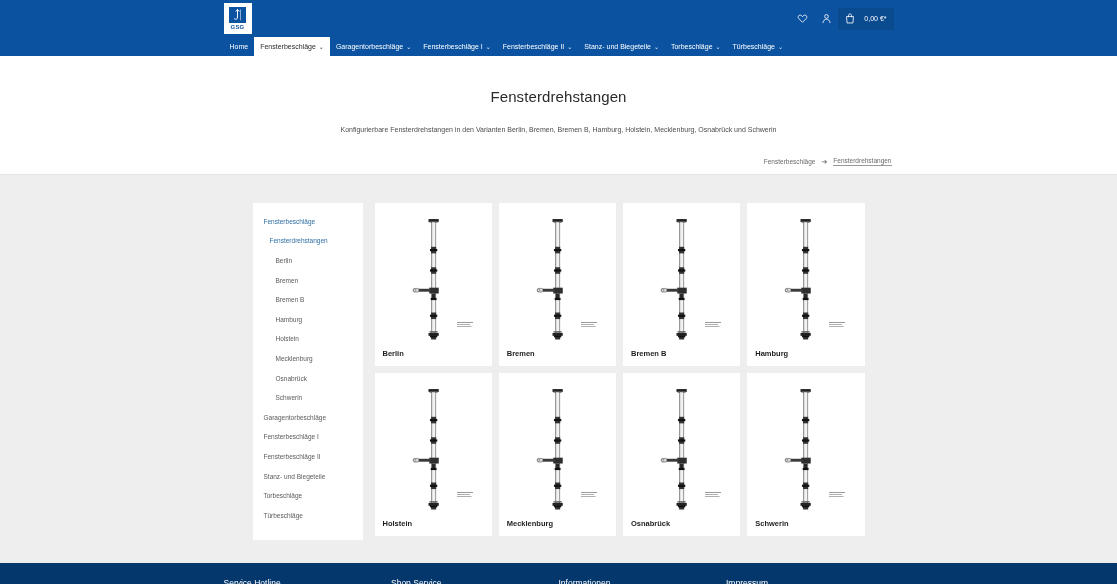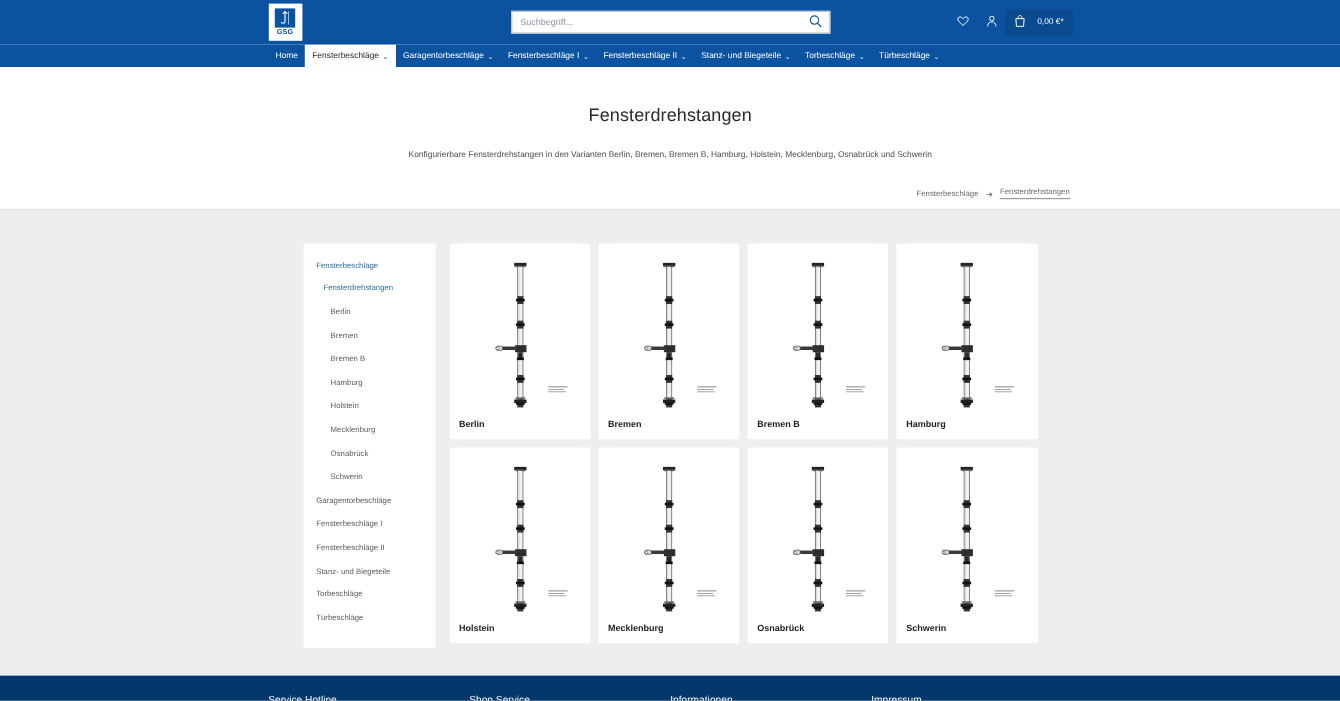--- a/index.html
+++ b/index.html
@@ -255,33 +255,20 @@
       <div class="logo-mark">
         <svg viewBox="0 0 17 16" width="15" height="14" aria-hidden="true">
           <rect x="0" y="0" width="17" height="16" fill="#0b53a0"></rect>
           <path d="M8.5 2 L8.5 11 M8.5 11 C8.5 13 6.5 13.5 5 12.4 M8.5 2 L6.6 3.6 M8.5 2 L10.4 3.6" stroke="#ffffff" stroke-width="1.1" fill="none" stroke-linecap="round"></path>
           <rect x="11.6" y="1.6" width="0.7" height="12.5" fill="#ffffff" opacity=".85"></rect>
         </svg>
       </div>
       <div class="logo-text">GSG</div>
     </div>
 
-    <div class="search-wrap">
-      <div class="search-box">
-        <input class="search-input" type="text" placeholder="Suchbegriff..." style="">
-        <button class="search-btn">
-          <span>
-            <svg width="11" height="11" viewBox="0 0 14 14" aria-hidden="true">
-              <circle cx="6" cy="6" r="4.4" stroke="#0b53a0" stroke-width="1.2" fill="none"></circle>
-              <line x1="9.3" y1="9.3" x2="12.8" y2="12.8" stroke="#0b53a0" stroke-width="1.3" stroke-linecap="round"></line>
-            </svg>
-          </span>
-        </button>
-      </div>
-    </div>
 
     <div class="header-actions">
       <div class="hdr-icon">
         <span>
           <svg width="11" height="11" viewBox="0 0 16 16" aria-hidden="true">
             <path d="M8 13.5 L2.6 8.1 C0.9 6.4 1.6 3.4 4.1 3.1 C5.7 2.9 7.2 4 8 5.3 C8.8 4 10.3 2.9 11.9 3.1 C14.4 3.4 15.1 6.4 13.4 8.1 Z" fill="none" stroke="#ffffff" stroke-width="1.2" stroke-linejoin="round"></path>
           </svg>
         </span>
       </div>
       <div class="hdr-icon">

